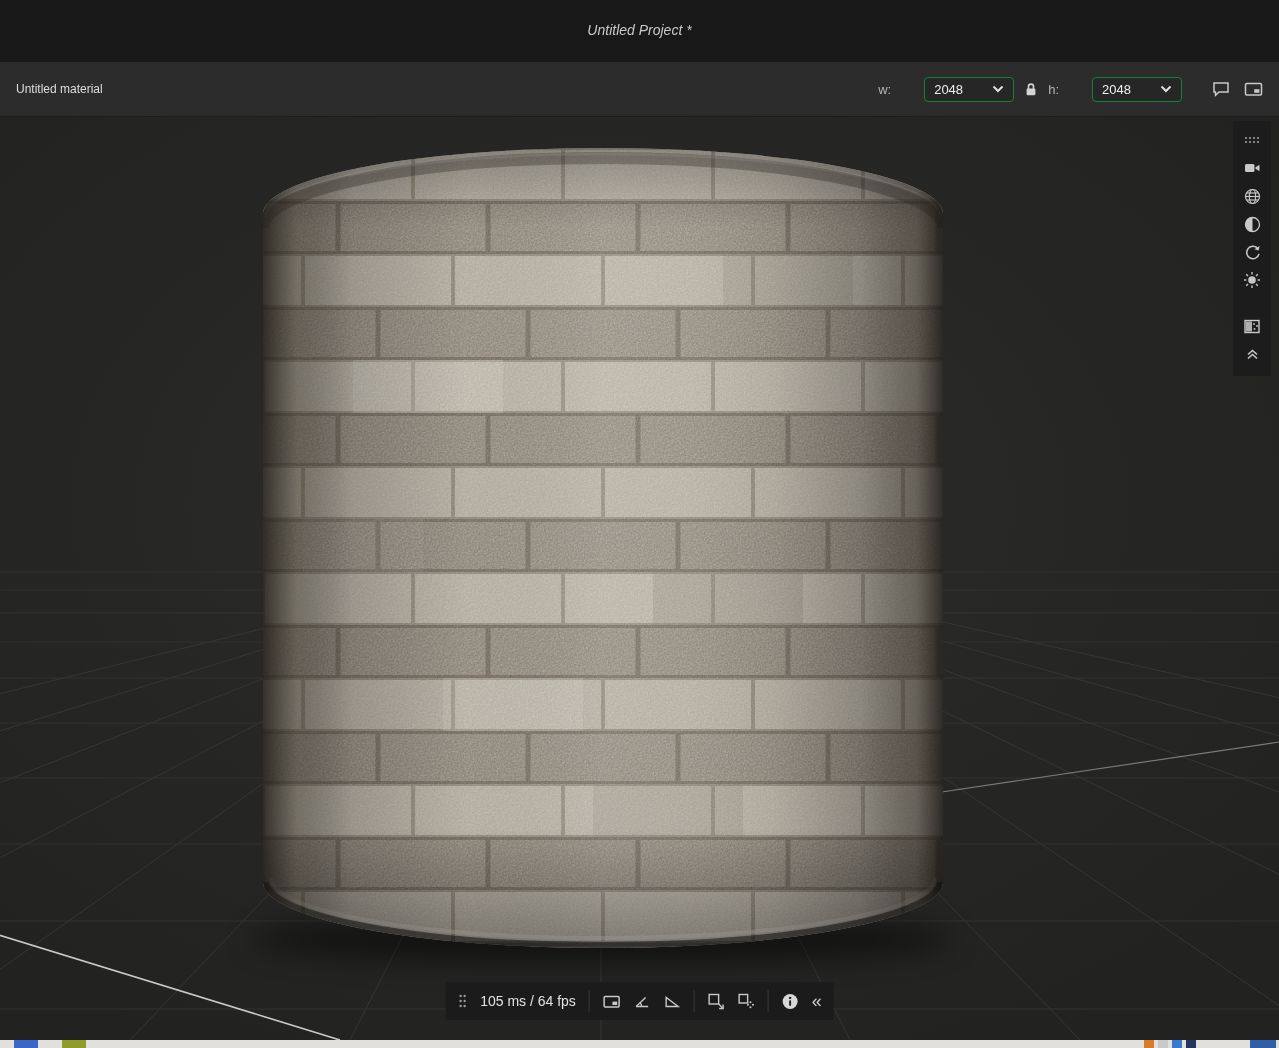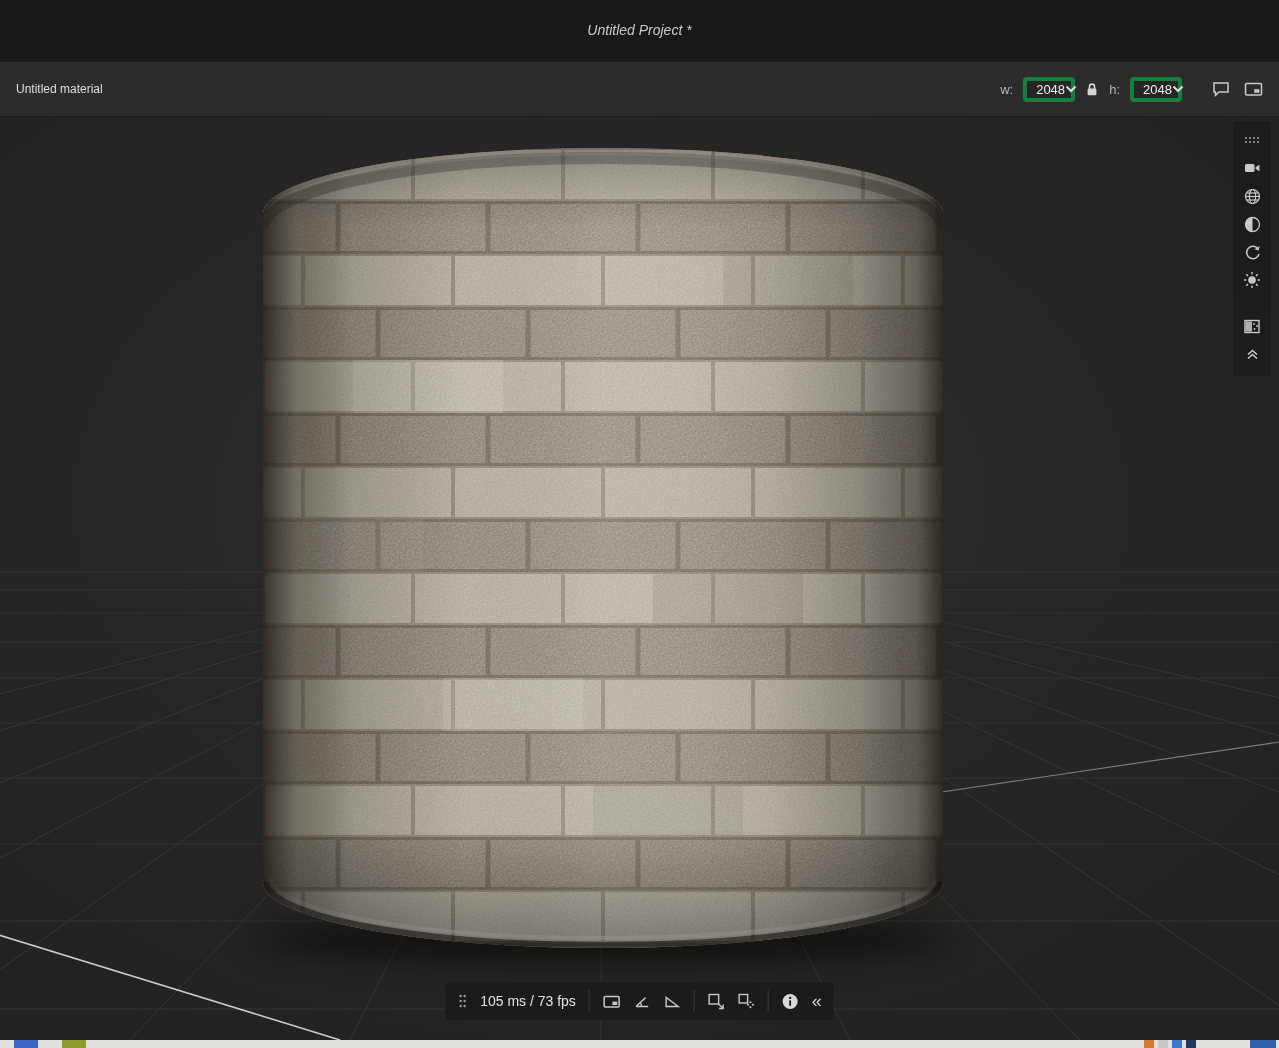--- a/index.html
+++ b/index.html
@@ -22,24 +22,24 @@
   
   .header {
     position:absolute; top:62px; left:0; width:1279px; height:55px;
     background:#2c2c2c; border-bottom:1px solid #1e1e1e;
     display:flex; align-items:center; padding:0 16px;
   }
   .material-name { color:#dedede; font-size:12px; }
   .header-right { margin-left:auto; display:flex; align-items:center; gap:10px; }
   .size-label { color:#b5b5b5; font-size:13px; }
   .dropdown {
-    width:52px; height:25px; border:4px solid #15803d; border-radius:4px;
+    width:90px; height:25px; border:1px solid #15803d; border-radius:4px;
     background:#262626; color:#eeeeee; font-size:13px;
     display:flex; align-items:center; justify-content:space-between;
-    padding:0 9px; cursor:pointer;
+    padding:0 9px; cursor:pointer;margin-left:23px;
   }
   .icon-btn {
     display:flex; align-items:center; justify-content:center;
     color:#c9c9c9; background:none; border:none; padding:0; cursor:pointer;
   }
   .hdr-icons { display:flex; align-items:center; gap:14px; margin-left:20px; }
 
   
   .viewport {
     position:absolute; top:117px; left:0; width:1279px; height:923px;
@@ -354,21 +354,21 @@
     <button class="bt-item">
       <svg width="10" height="16" viewBox="0 0 10 16" fill="#9a9a9a">
         <circle cx="3" cy="3" r="1.2"></circle>
           <circle cx="7" cy="3" r="1.2"></circle>
         <circle cx="3" cy="8" r="1.2"></circle>
           <circle cx="7" cy="8" r="1.2"></circle>
         <circle cx="3" cy="13" r="1.2"></circle>
           <circle cx="7" cy="13" r="1.2"></circle>
       </svg>
     </button>
-    <span class="stats">105 ms / 73 fps</span>
+    <span class="stats">105 ms / 64 fps</span>
     <div class="vsep"></div>
     <button class="bt-item">
       <svg width="18" height="15" viewBox="0 0 18 15">
         <rect x="1.5" y="2.5" width="15" height="10.5" rx="1.2" fill="none" stroke="currentColor" stroke-width="1.5"></rect>
         <rect x="9.8" y="7.6" width="4.8" height="3.4" fill="currentColor"></rect>
       </svg>
     </button>
     <button class="bt-item">
       <svg width="17" height="16" viewBox="0 0 17 16" fill="none" stroke="currentColor" stroke-width="1.4">
         <path d="M2.5,13.5 H14.5"></path>

